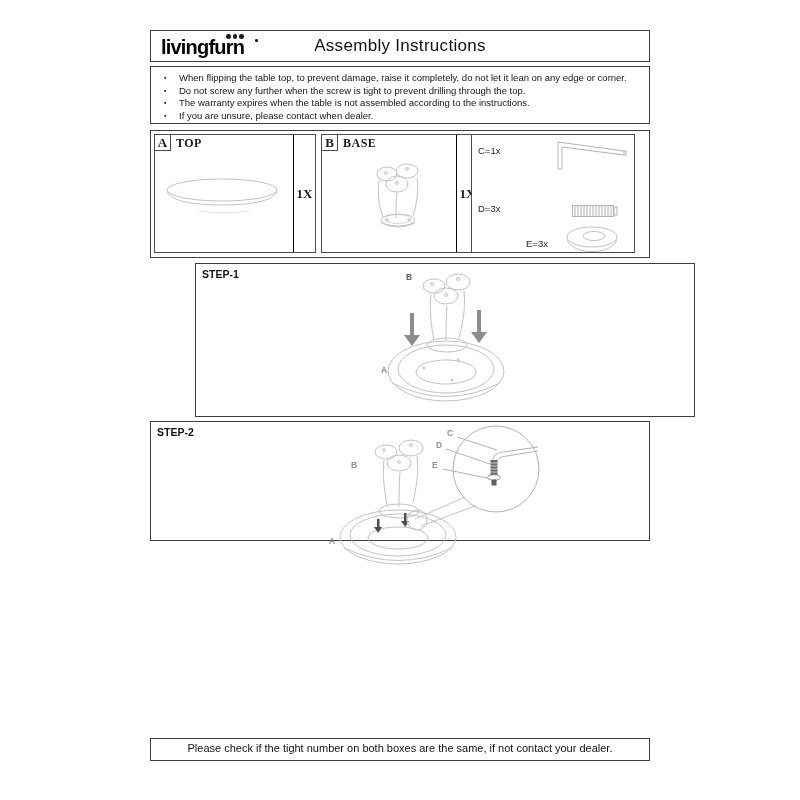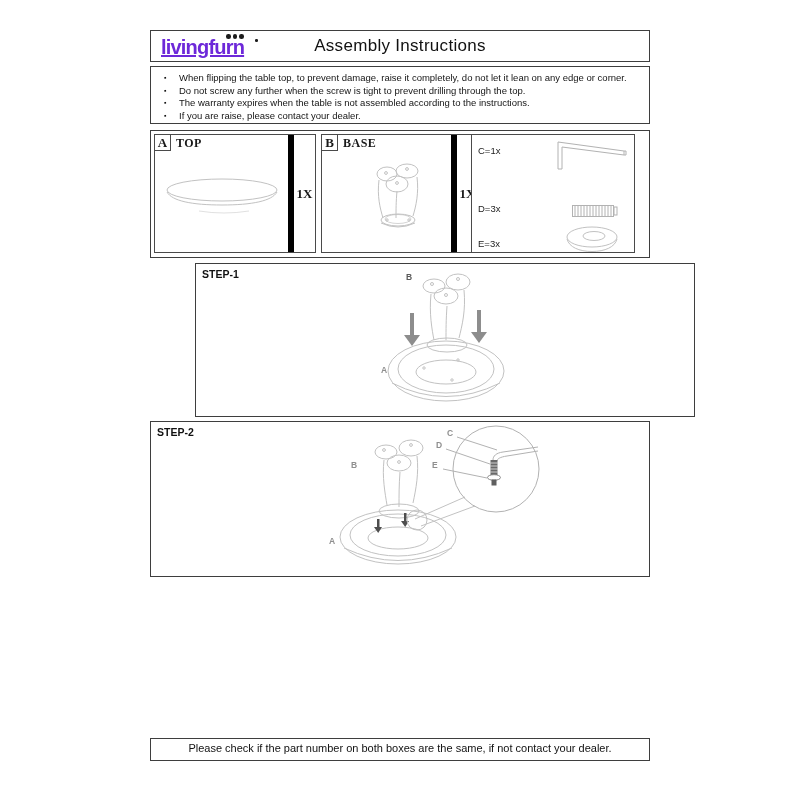--- a/index.html
+++ b/index.html
@@ -3,21 +3,21 @@
 <meta charset="utf-8">
 <style>
   html,body{margin:0;padding:0;background:#fff;}
   .page{position:relative;width:800px;height:800px;background:#fff;overflow:hidden;
         font-family:"Liberation Sans",sans-serif;color:#1a1a1a;}
   .doc{position:absolute;left:150px;top:30px;width:500px;height:740px;}
   .box{position:absolute;left:0;width:500px;background:#fff;border:1.5px solid #3e3e3e;box-sizing:border-box;}
 
   
   .header-box{top:0;height:32px;}
-  .brand{position:absolute;left:10px;top:5px;font-size:20px;font-weight:bold;letter-spacing:-0.8px;color:#6d28d9;text-decoration:underline;}
+  .brand{position:absolute;left:10px;top:5px;font-size:20px;font-weight:bold;letter-spacing:-0.8px;color:#000000;}
   .logo-dots{position:absolute;left:75px;top:3px;display:flex;gap:2px;}
   .logo-dots i{width:4.5px;height:4.5px;border-radius:50%;background:#1c1c1c;display:block;}
   .tm-dot{position:absolute;left:104px;top:8px;width:2.5px;height:2.5px;border-radius:50%;background:#1c1c1c;}
   .doc-title{position:absolute;left:0;right:0;top:0;height:32px;line-height:30px;text-align:center;
              font-size:17px;letter-spacing:0.3px;color:#111;}
 
   
   .warnings-box{top:36px;height:58px;}
   .warnings-box ul{margin:0;padding:5px 8px 3px 8px;list-style:none;}
   .warnings-box li{position:relative;padding-left:20px;font-size:9.5px;line-height:12.5px;color:#141414;}
@@ -27,28 +27,28 @@
   .parts-box{top:100px;height:128px;}
   .sub-box{position:absolute;top:3px;height:119px;border:1px solid #4a4a4a;box-sizing:border-box;background:#fff;}
   .a-box{left:3px;width:162px;}
   .b-box{left:170px;width:158px;}
   .hw-box{left:320px;width:164px;}
   .corner-letter{position:absolute;left:0;top:0;width:15px;height:15px;border-right:1px solid #4a4a4a;
                  border-bottom:1px solid #4a4a4a;font-family:"Liberation Serif",serif;font-weight:bold;
                  font-size:13px;line-height:15px;text-align:center;}
   .part-title{position:absolute;left:21px;top:1px;font-family:"Liberation Serif",serif;font-weight:bold;
               font-size:12px;letter-spacing:0.5px;}
-  .qty-col{position:absolute;right:0;top:0;bottom:0;width:21px;border-left:6px solid #000000;
+  .qty-col{position:absolute;right:0;top:0;bottom:0;width:21px;border-left:1px solid #000000;
            display:flex;align-items:center;justify-content:center;font-family:"Liberation Serif",serif;
            font-weight:bold;font-size:13px;}
   .hw-label{position:absolute;left:6px;font-size:9.5px;color:#222;}
 
   
   .step1-box{top:233px;height:154px;margin-left:45px;}
-  .step2-box{top:391px;height:156px;}
+  .step2-box{top:391px;height:120px;}
   .step-label{position:absolute;left:6px;top:4px;font-size:10.5px;font-weight:bold;color:#111;}
   .callout{position:absolute;font-size:8.5px;font-weight:bold;color:#8f8f8f;}
 
   
   .final-box{top:551px;height:151px;}
   .completed-label{position:absolute;right:8px;bottom:7px;font-size:13px;color:#111;}
 
   
   .footer-box{top:708px;height:23px;text-align:center;font-size:11px;line-height:19px;color:#111;}
 
@@ -71,21 +71,21 @@
         </span>
       <span class="tm-dot"></span>
       <div class="doc-title">Assembly Instructions</div>
     </div>
 
     <div class="box warnings-box">
       <ul>
         <li>When flipping the table top, to prevent damage, raise it completely, do not let it lean on any edge or corner.</li>
         <li>Do not screw any further when the screw is tight to prevent drilling through the top.</li>
         <li>The warranty expires when the table is not assembled according to the instructions.</li>
-        <li>If you are raise, please contact your dealer.</li>
+        <li>If you are unsure, please contact when dealer.</li>
       </ul>
     </div>
 
     <div class="box parts-box">
 
       <div class="sub-box a-box">
         <div class="corner-letter">A</div>
         <div class="part-title">TOP</div>
         <div class="qty-col">1X</div>
         <svg style="left:8px;top:40px;" width="122" height="42" viewBox="0 0 122 42">
@@ -139,21 +139,21 @@
               <path d="M24,3 L24,13"></path>
             <path d="M27,3 L27,13"></path>
               <path d="M30,3 L30,13"></path>
               <path d="M33,3 L33,13"></path>
               <path d="M36,3 L36,13"></path>
               <path d="M39,3 L39,13"></path>
           </g>
           <rect class="lineart2" x="42" y="4" width="3" height="8"></rect>
         </svg>
 
-        <div class="hw-label" style="top:103px;">E=3x</div>
+        <div class="hw-label" style="top:103px;margin-left:48px;">E=3x</div>
         <svg style="left:92px;top:90px;" width="58" height="27" viewBox="0 0 58 27">
           <ellipse class="lineart" cx="28" cy="12" rx="25" ry="10"></ellipse>
           <ellipse class="lineart" cx="30" cy="11" rx="11" ry="4.5"></ellipse>
           <path class="lineart" d="M3,14 C5,22 15,26.5 28,26.5 C41,26.5 51,22 53,14"></path>
         </svg>
       </div>
     </div>
 
     <div class="box step1-box">
       <div class="step-label">STEP-1</div>
@@ -245,16 +245,16 @@
 
         <rect x="162.5" y="52.5" width="5" height="6" fill="#5f5f5f"></rect>
 
         <path class="lineart2" d="M128,10 L168,23"></path>
         <path class="lineart2" d="M117,22 L161,37"></path>
         <path class="lineart2" d="M114,42 L158,51"></path>
       </svg>
     </div>
 
 
-    <div class="box footer-box">Please check if the part number on both boxes are the same, if not contact your dealer.</div>
+    <div class="box footer-box">Please check if the tight number on both boxes are the same, if not contact your dealer.</div>
 
   </div>
 </div>
 
 </body></html>

